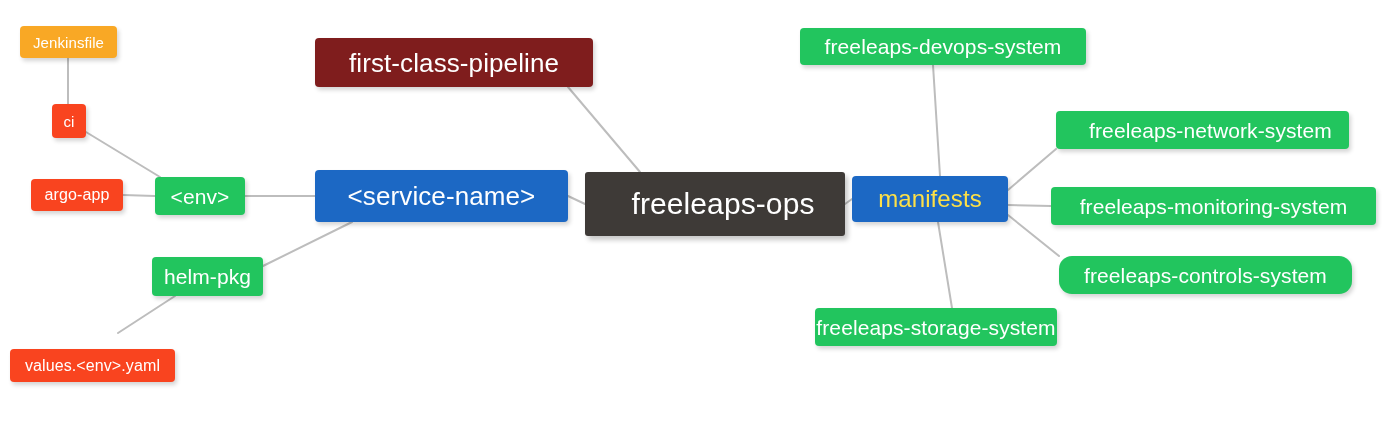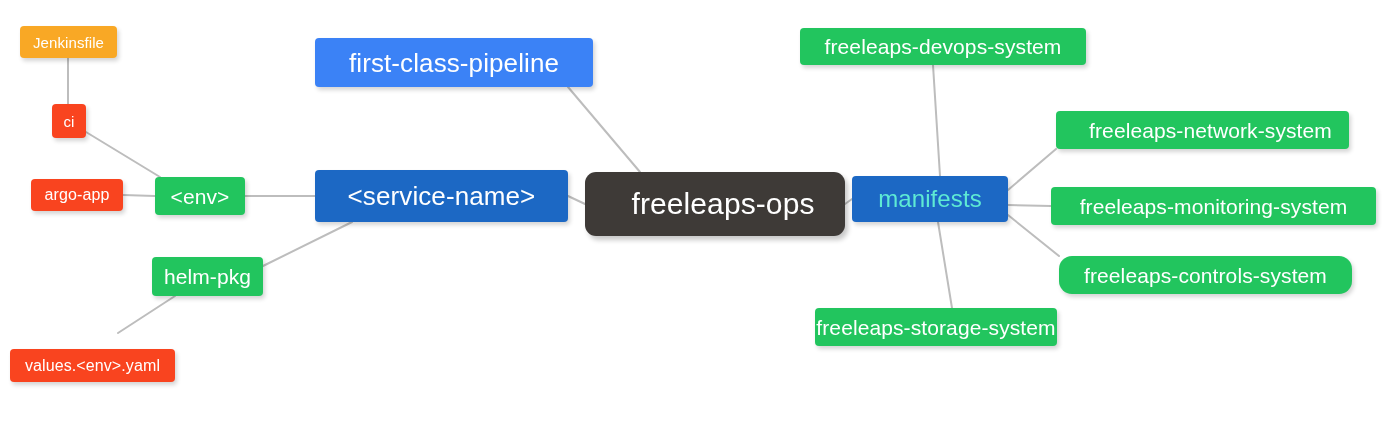--- a/index.html
+++ b/index.html
@@ -31,21 +31,21 @@
     justify-content: center;
     box-sizing: border-box;
     color: #ffffff;
     white-space: nowrap;
     border-radius: 4px;
     box-shadow: 2px 3px 4px rgba(0,0,0,0.17);
     letter-spacing: 0.1px;
     line-height: 1;
   }
   .node.root {
-    border-radius: 11px;
+    border-radius: 3px;
     box-shadow: 3px 4px 5px rgba(0,0,0,0.22);
     padding-left: 16px;
   }
   .node-label {
     display: block;
     pointer-events: none;
   }
 </style>
 </head>
 <body>
@@ -67,24 +67,24 @@
       <line x1="1008" y1="215" x2="1059" y2="256" stroke="#bdbdbd" stroke-width="2" stroke-linecap="round"></line>
       <line x1="938" y1="222" x2="952" y2="308" stroke="#bdbdbd" stroke-width="2" stroke-linecap="round"></line>
     </svg>
   <div id="node-layer">
       <div class="node root" style="left: 585px; top: 172px; width: 260px; height: 64px; background: rgb(62, 58, 55); color: rgb(255, 255, 255); font-size: 30px;">
         <span class="node-label">freeleaps-ops</span>
       </div>
       <div class="node" style="left: 315px; top: 170px; width: 253px; height: 52px; background: rgb(28, 104, 196); color: rgb(255, 255, 255); font-size: 26px;">
         <span class="node-label">&lt;service-name&gt;</span>
       </div>
-      <div class="node" style="left: 852px; top: 176px; width: 156px; height: 46px; background: rgb(28, 104, 196); color: #5eead4; font-size: 24px;">
+      <div class="node" style="left: 852px; top: 176px; width: 156px; height: 46px; background: rgb(28, 104, 196); color: #fde047; font-size: 24px;">
         <span class="node-label">manifests</span>
       </div>
-      <div class="node" style="left: 315px; top: 38px; width: 278px; height: 49px; background: #3b82f6; color: rgb(255, 255, 255); font-size: 26px;">
+      <div class="node" style="left: 315px; top: 38px; width: 278px; height: 49px; background: #7f1d1d; color: rgb(255, 255, 255); font-size: 26px;">
         <span class="node-label">first-class-pipeline</span>
       </div>
       <div class="node" style="left: 155px; top: 177px; width: 90px; height: 38px; background: rgb(34, 197, 94); color: rgb(255, 255, 255); font-size: 21px;">
         <span class="node-label">&lt;env&gt;</span>
       </div>
       <div class="node" style="left: 152px; top: 257px; width: 111px; height: 39px; background: rgb(34, 197, 94); color: rgb(255, 255, 255); font-size: 21px;">
         <span class="node-label">helm-pkg</span>
       </div>
       <div class="node" style="left: 52px; top: 104px; width: 34px; height: 34px; background: rgb(249, 68, 31); color: rgb(255, 255, 255); font-size: 15px; text-align: right;">
         <span class="node-label">ci</span>

